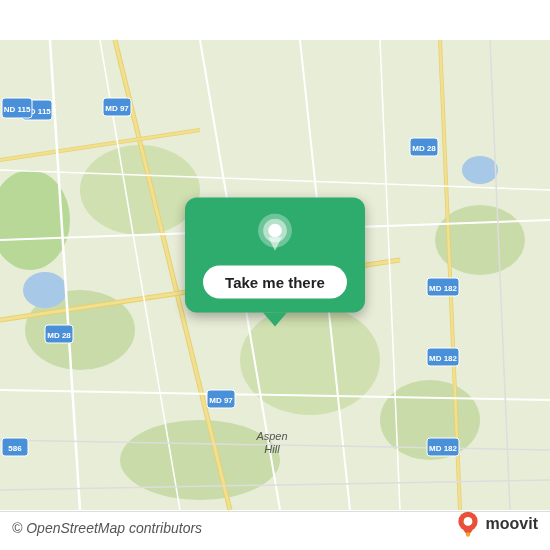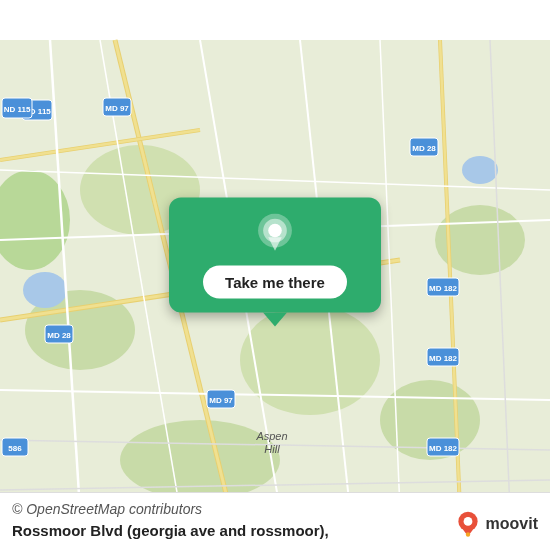--- a/index.html
+++ b/index.html
@@ -87,21 +87,21 @@
       transform: translate(-50%, -60%);
       display: flex;
       flex-direction: column;
       align-items: center;
       z-index: 10;
     }
 
     #green-card {
       background: #2eac6d;
       border-radius: 12px;
-      width: 212px;
+      width: 180px;
       padding: 16px 20px 14px 20px;
       display: flex;
       flex-direction: column;
       align-items: center;
       box-shadow: 0 4px 12px rgba(0,0,0,0.3);
     }
 
     #location-pin-icon {
       width: 44px;
       height: 44px;
@@ -218,21 +218,20 @@
         <circle cx="22" cy="20" r="8" fill="white"></circle>
         <polygon points="22,44 14,28 30,28" fill="white" fill-opacity="0.6"></polygon>
       </svg>
       <button id="take-me-there-btn">Take me there</button>
     </div>
     <div id="card-pointer"></div>
   </div>
 
   <div id="info-bar">
     <div id="attribution">© OpenStreetMap contributors</div>
-    <div id="location-title">Rossmoor Blvd (georgia ave and rossmoor),</div>
 
     <div id="moovit-logo">
 
       <svg id="moovit-logo-icon" viewBox="0 0 28 32" xmlns="http://www.w3.org/2000/svg">
         <ellipse cx="14" cy="13" rx="11" ry="11" fill="#e8503a"></ellipse>
         <circle cx="14" cy="13" r="5" fill="white"></circle>
         <polygon points="14,30 8,22 20,22" fill="#e8503a"></polygon>
 
         <circle cx="14" cy="28" r="2.5" fill="#f5a623"></circle>
       </svg>

